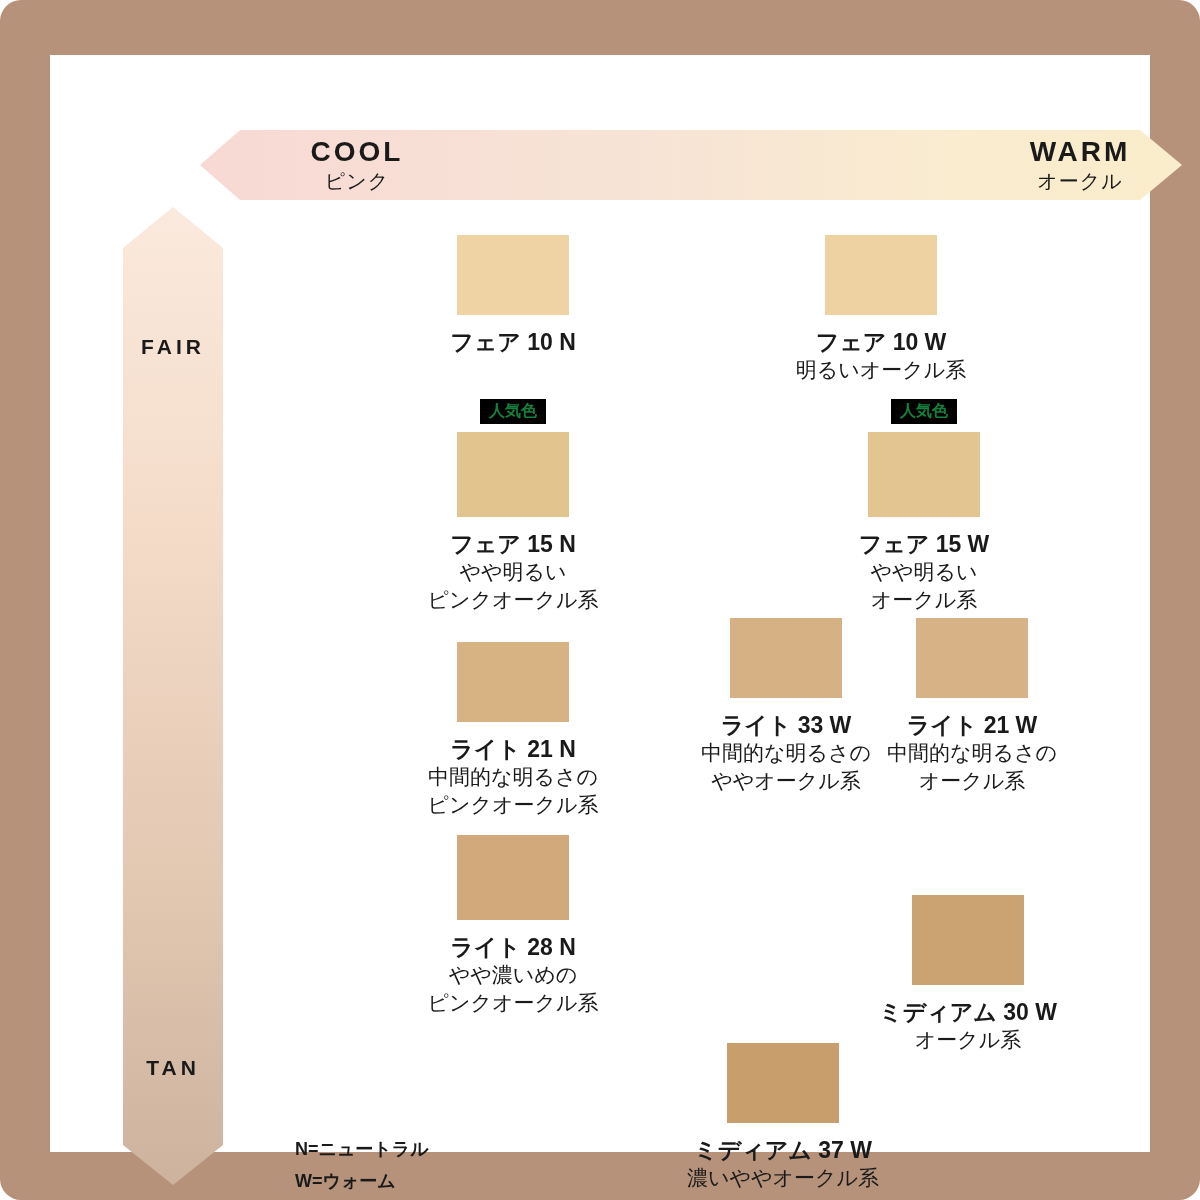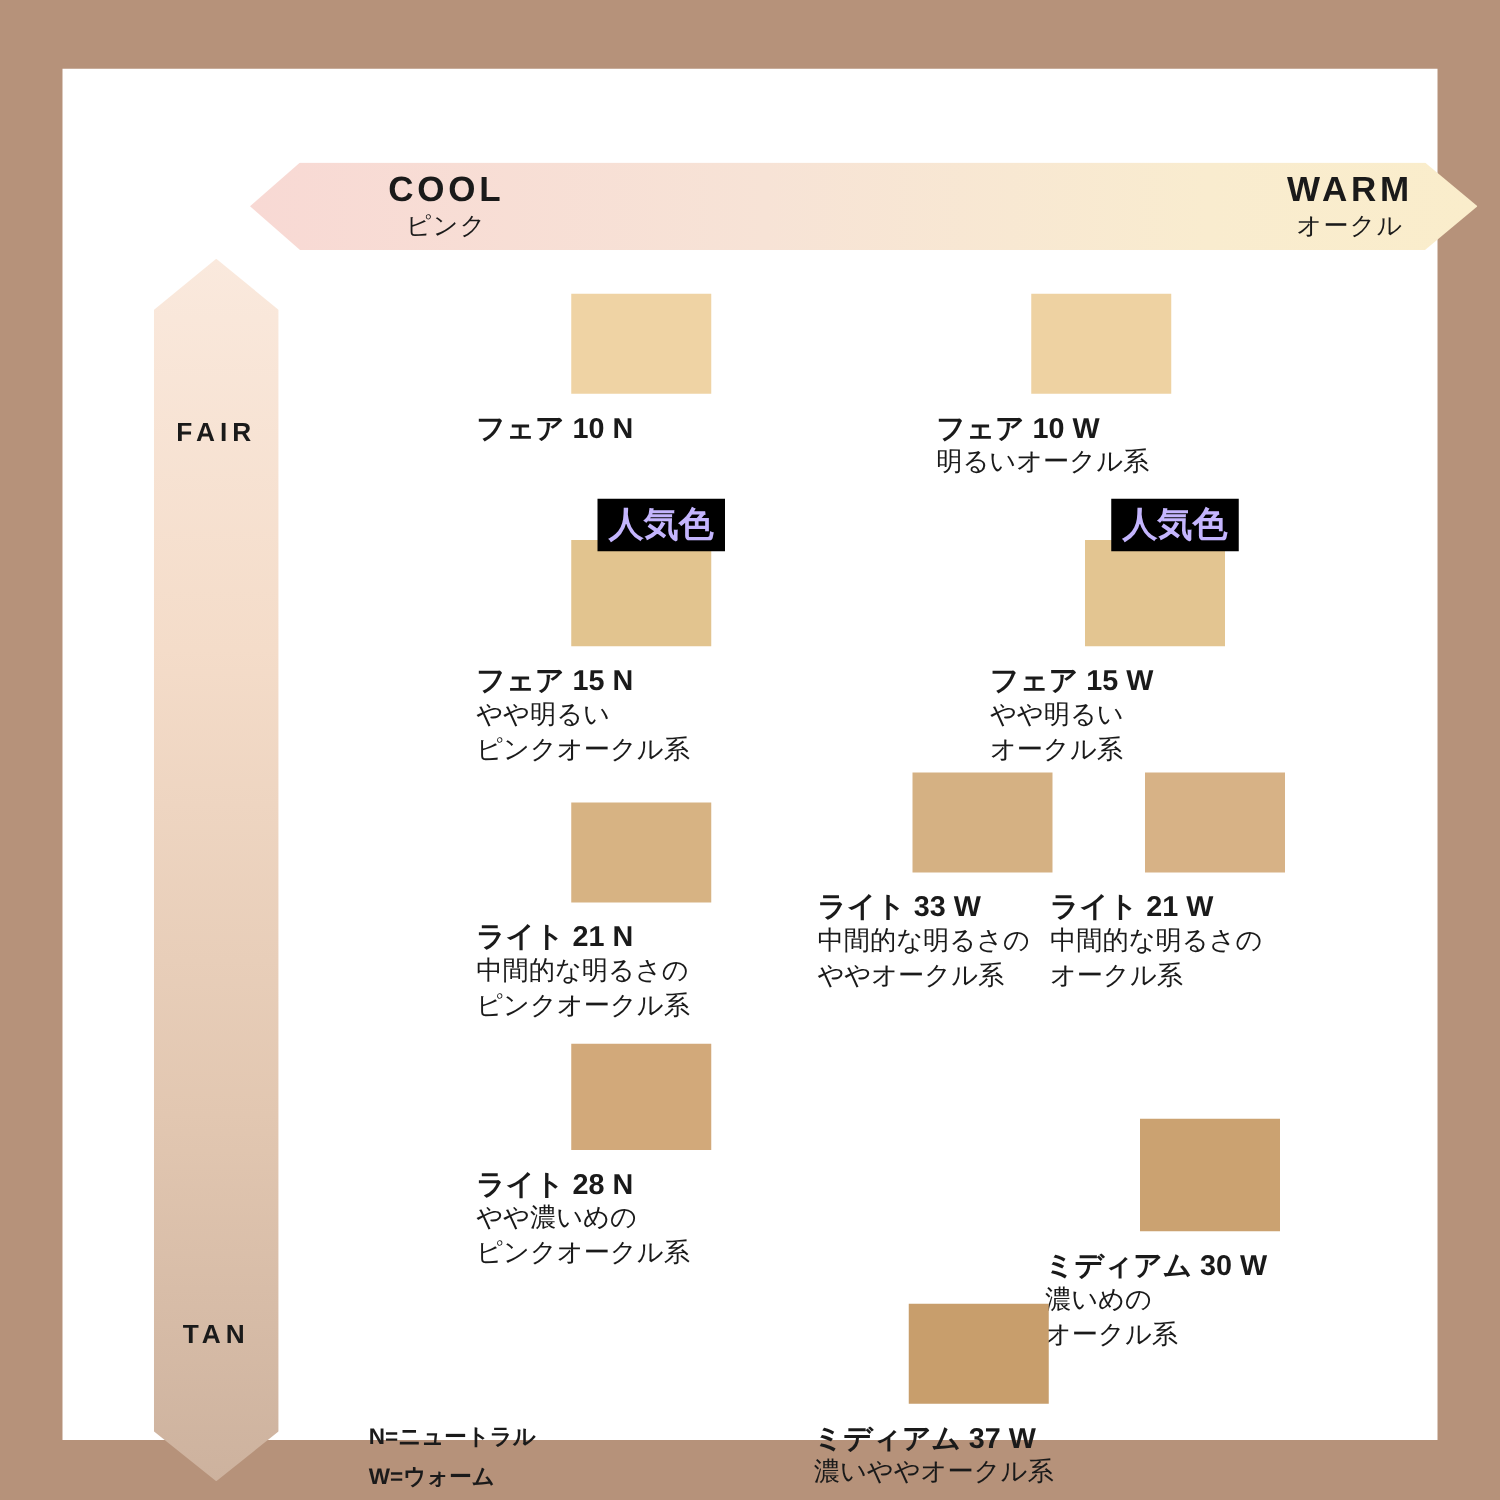--- a/index.html
+++ b/index.html
@@ -5,20 +5,21 @@
   html,body{margin:0;padding:0;}
   body{
     width:1200px;height:1200px;
     font-family:"Liberation Sans","DejaVu Sans",sans-serif;
     color:#1a1a1a;
   }
   .canvas{
     position:relative;width:1200px;height:1200px;
     background:var(--frame-color,#B6927A);
     overflow:hidden;
+    border-radius:21px;
   }
   .inner{
     position:absolute;left:50px;top:55px;width:1100px;height:1097px;
     background:#ffffff;
   }
   
   .h-arrow{
     position:absolute;left:150px;top:75px;width:982px;height:70px;
     background:linear-gradient(90deg,var(--h-left,#F8D9D4) 0%,#F7E3D6 42%,#F9ECCF 78%,var(--h-right,#FAEDCB) 100%);
     clip-path:polygon(40px 0,calc(100% - 42px) 0,100% 50%,calc(100% - 42px) 100%,40px 100%,0 50%);
@@ -33,27 +34,27 @@
     position:absolute;text-align:center;transform:translateX(-50%);
     line-height:1.1;
   }
   .axis-big{font-size:28px;font-weight:bold;letter-spacing:3px;}
   .axis-small{font-size:20px;letter-spacing:1px;margin-top:2px;}
   .v-axis-label{
     position:absolute;transform:translate(-50%,-50%);
     font-size:21px;font-weight:bold;letter-spacing:4px;
   }
   .shade{
-    position:absolute;width:264px;
+    position:absolute;width:264px;text-align:center;
   }
   .swatch{margin:0 auto;width:112px;height:80px;}
   .badge{
     position:absolute;top:-33px;left:50%;transform:translateX(-50%);
-    background:#000;color:#c4b5fd;font-size:28px;font-weight:bold;
-    padding:2px 9px;white-space:nowrap;margin-left:16px;
+    background:#000;color:#15803d;font-size:16px;font-weight:bold;
+    padding:2px 9px;white-space:nowrap;
   }
   .shade-labels{margin-top:13px;line-height:28px;}
   .shade-name{font-size:23px;font-weight:bold;}
   .shade-desc{font-size:21px;}
   .legend{
     position:absolute;left:245px;top:1078px;
     font-size:18px;font-weight:bold;line-height:32px;white-space:nowrap;
   }
 </style>
 </head>
@@ -140,21 +141,20 @@
           <div class="shade-labels">
             <div class="shade-name">ライト 28 N</div>
             <div class="shade-desc">やや濃いめの</div>
             <div class="shade-desc">ピンクオークル系</div>
           </div>
         </div>
         <div class="shade" style="left: 786px; top: 840px;">
           <div class="swatch" style="background: rgb(203, 162, 113); height: 90px;"></div>
           <div class="shade-labels">
             <div class="shade-name">ミディアム 30 W</div>
-            <div class="shade-desc">濃いめの</div>
             <div class="shade-desc">オークル系</div>
           </div>
         </div>
         <div class="shade" style="left: 601px; top: 988px;">
           <div class="swatch" style="background: rgb(200, 158, 108); height: 80px;"></div>
           <div class="shade-labels">
             <div class="shade-name">ミディアム 37 W</div>
             <div class="shade-desc">濃いややオークル系</div>
           </div>
         </div>

